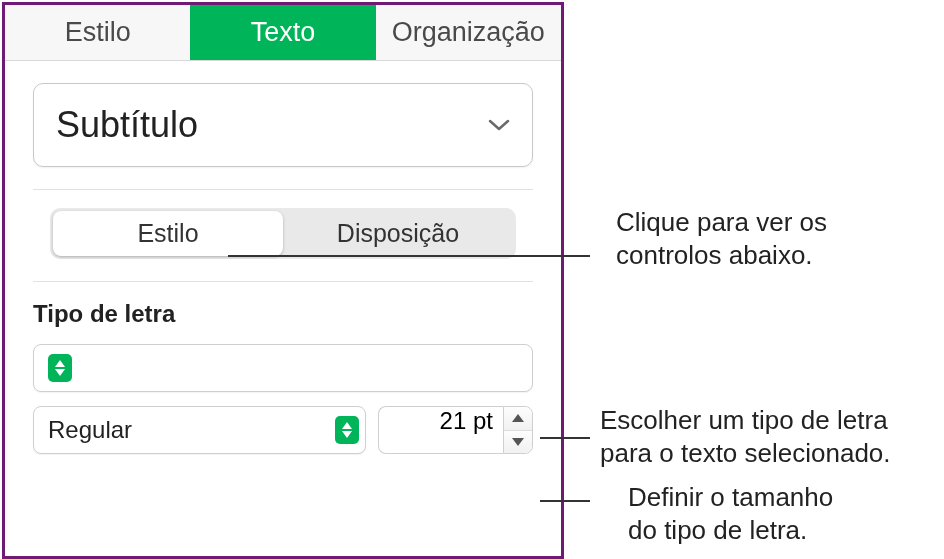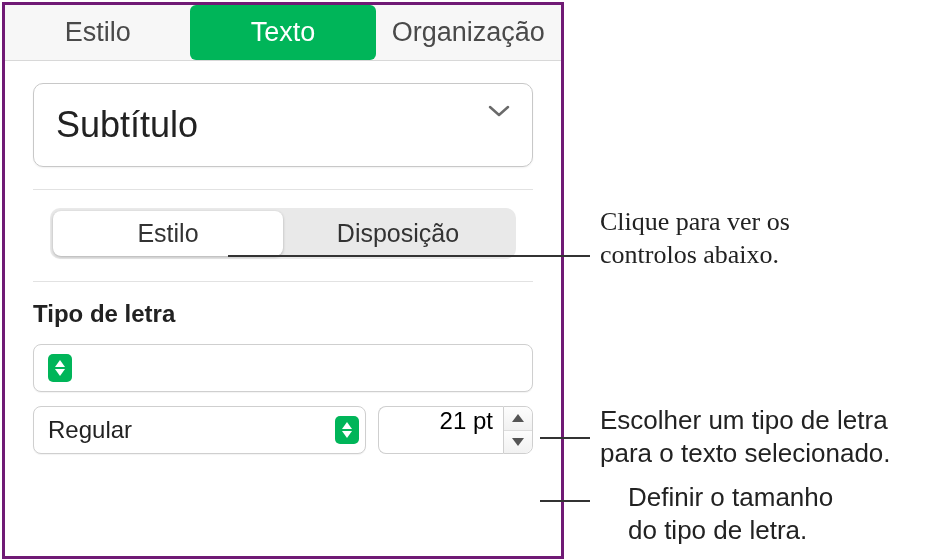--- a/index.html
+++ b/index.html
@@ -36,30 +36,30 @@
       height: 100%;
       display: flex;
       align-items: center;
       justify-content: center;
       cursor: pointer;
     }
     .tab.active {
       background: #00b559;
       color: #fff;
       font-weight: 500;
-      border-radius: 6px;
     }
     .body {
       padding: 22px 28px 0 28px;
     }
     .style-dropdown {
       border: 1px solid #c8c8c8;
       border-radius: 10px;
       padding: 20px 22px;
       display: flex;
+      align-items: center;
       justify-content: space-between;
       box-shadow: 0 1px 2px rgba(0,0,0,0.06);
       cursor: pointer;
     }
     .style-dropdown span.label {
       font-size: 36px;
       color: #222;
     }
     .chevron-down-lg {
       width: 22px;
@@ -260,21 +260,21 @@
               </svg>
           </button>
         </div>
       </div>
     </div>
 
   </div>
 </div>
 
 <div class="callout-line" style="left:228px; top:255px; width:362px;"></div>
-<div class="callout" style="left:600px; top:206px; white-space:pre-line;font-family:Liberation Serif, serif;">Clique para ver os
+<div class="callout" style="left:616px; top:206px; white-space:pre-line;">Clique para ver os
 controlos abaixo.</div>
 
 <div class="callout-line" style="left:540px; top:437px; width:50px;"></div>
 <div class="callout" style="left:600px; top:404px; white-space:pre-line;">Escolher um tipo de letra
 para o texto selecionado.</div>
 
 <div class="callout-line" style="left:540px; top:500px; width:50px;"></div>
 <div class="callout" style="left:628px; top:481px; white-space:pre-line;">Definir o tamanho
 do tipo de letra.</div>
 

